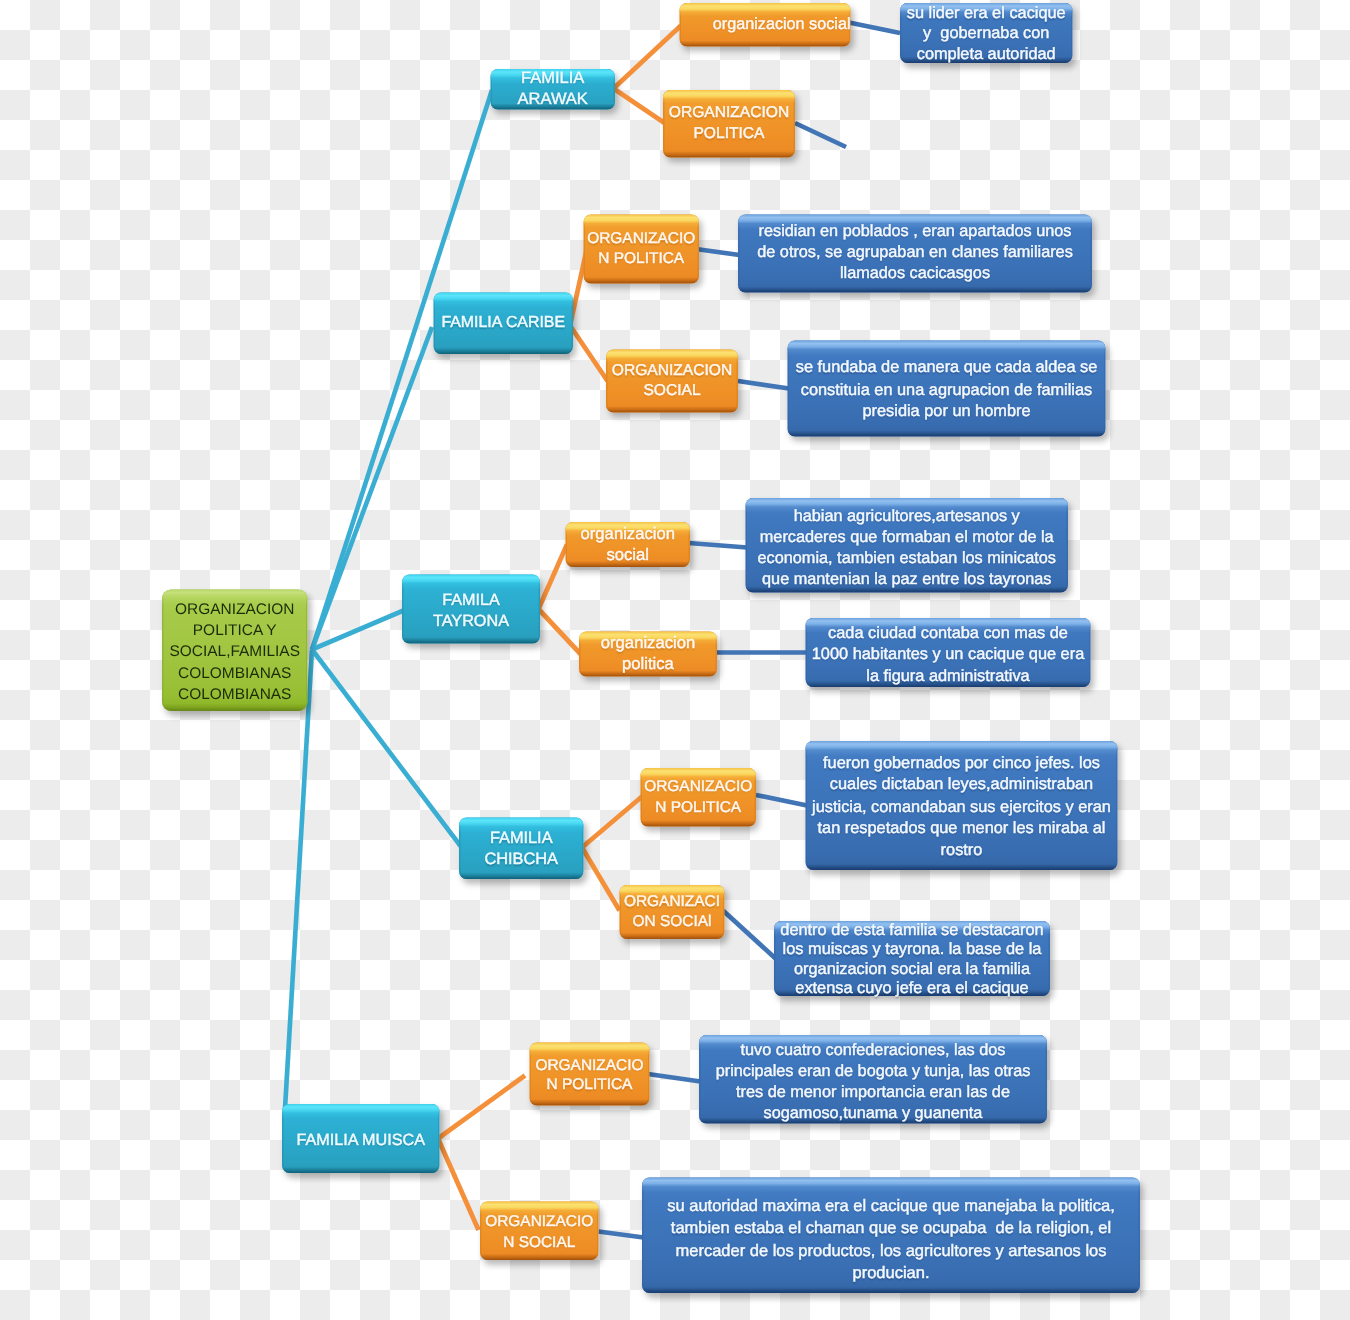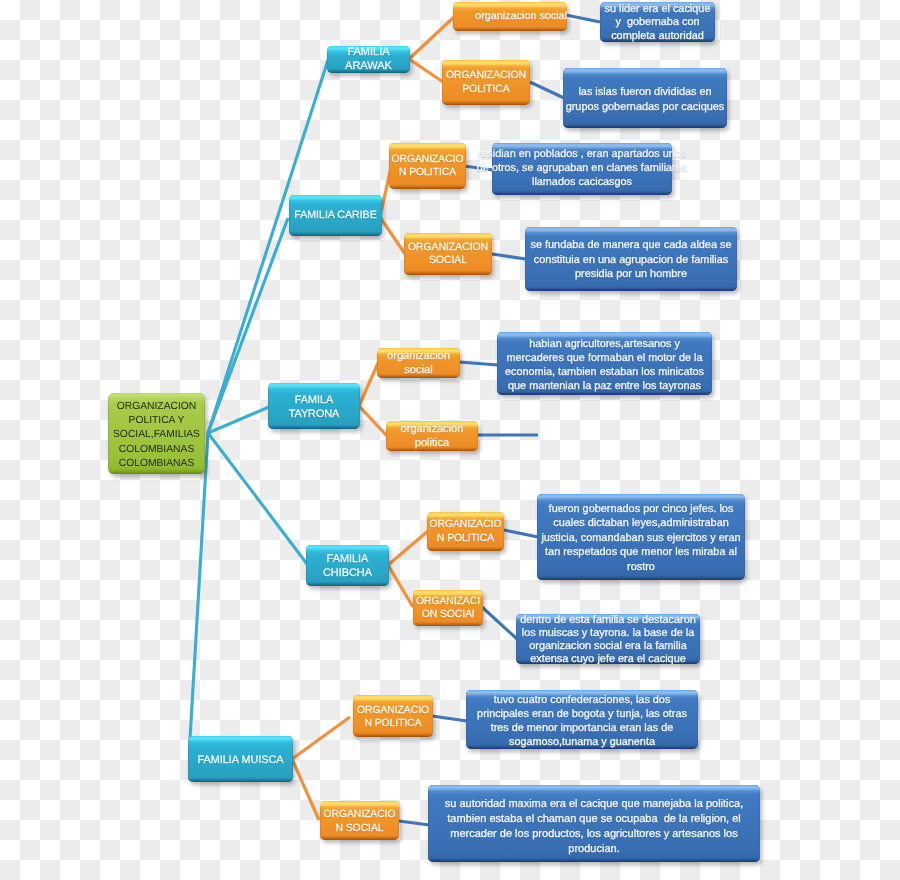--- a/index.html
+++ b/index.html
@@ -214,39 +214,40 @@
     </div>
   <div class="node n-cat" style="left:320px;top:801px;width:79px;height:39px;font-size:10.3px;line-height:13.4px;padding-top:2px;">
       <span class="ln">ORGANIZACIO</span>
       <span class="ln">N SOCIAL</span>
     </div>
   <div class="node n-detail" style="left:600px;top:2px;width:115px;height:40px;font-size:10.9px;line-height:13.6px;padding-top:2px;">
       <span class="ln">su lider era el cacique</span>
       <span class="ln">y  gobernaba con</span>
       <span class="ln">completa autoridad</span>
     </div>
-  <div class="node n-detail" style="left:563px;top:68px;width:164px;height:60px;font-size:10.9px;line-height:14.6px;padding-top:4px;">
-      <span class="ln">las islas fueron divididas en</span>
-      <span class="ln">grupos gobernadas por caciques</span>
-    </div>
-  <div class="node n-detail" style="left:492px;top:143px;width:180px;height:52px;font-size:10.85px;line-height:14.0px;padding-bottom:2px;align-items:center;">
+  <div class="node n-detail" style="left:492px;top:143px;width:236px;height:52px;font-size:10.85px;line-height:14.0px;padding-bottom:2px;align-items:center;">
       <span class="ln">residian en poblados , eran apartados unos</span>
       <span class="ln">de otros, se agrupaban en clanes familiares</span>
       <span class="ln">llamados cacicasgos</span>
     </div>
   <div class="node n-detail" style="left:497px;top:332px;width:215px;height:63px;font-size:10.85px;line-height:14.2px;padding-top:3.0px;">
       <span class="ln">habian agricultores,artesanos y</span>
       <span class="ln">mercaderes que formaban el motor de la</span>
       <span class="ln">economia, tambien estaban los minicatos</span>
       <span class="ln">que mantenian la paz entre los tayronas</span>
     </div>
   <div class="node n-detail" style="left:525px;top:227px;width:212px;height:64px;font-size:10.9px;line-height:14.8px;padding-top:2px;">
       <span class="ln">se fundaba de manera que cada aldea se</span>
       <span class="ln">constituia en una agrupacion de familias</span>
       <span class="ln">presidia por un hombre</span>
+    </div>
+  <div class="node n-detail" style="left:537px;top:412px;width:190px;height:46px;font-size:10.9px;line-height:14.6px;padding-top:3.0px;">
+      <span class="ln">cada ciudad contaba con mas de</span>
+      <span class="ln">1000 habitantes y un cacique que era</span>
+      <span class="ln">la figura administrativa</span>
     </div>
   <div class="node n-detail" style="left:537px;top:494px;width:208px;height:86px;font-size:10.9px;line-height:14.4px;padding-top:2px;">
       <span class="ln">fueron gobernados por cinco jefes. los</span>
       <span class="ln">cuales dictaban leyes,administraban</span>
       <span class="ln">justicia, comandaban sus ejercitos y eran</span>
       <span class="ln">tan respetados que menor les miraba al</span>
       <span class="ln">rostro</span>
     </div>
   <div class="node n-detail" style="left:516px;top:614px;width:184px;height:50px;font-size:10.9px;line-height:13.0px;padding-top:2px;">
       <span class="ln">dentro de esta familia se destacaron</span>

